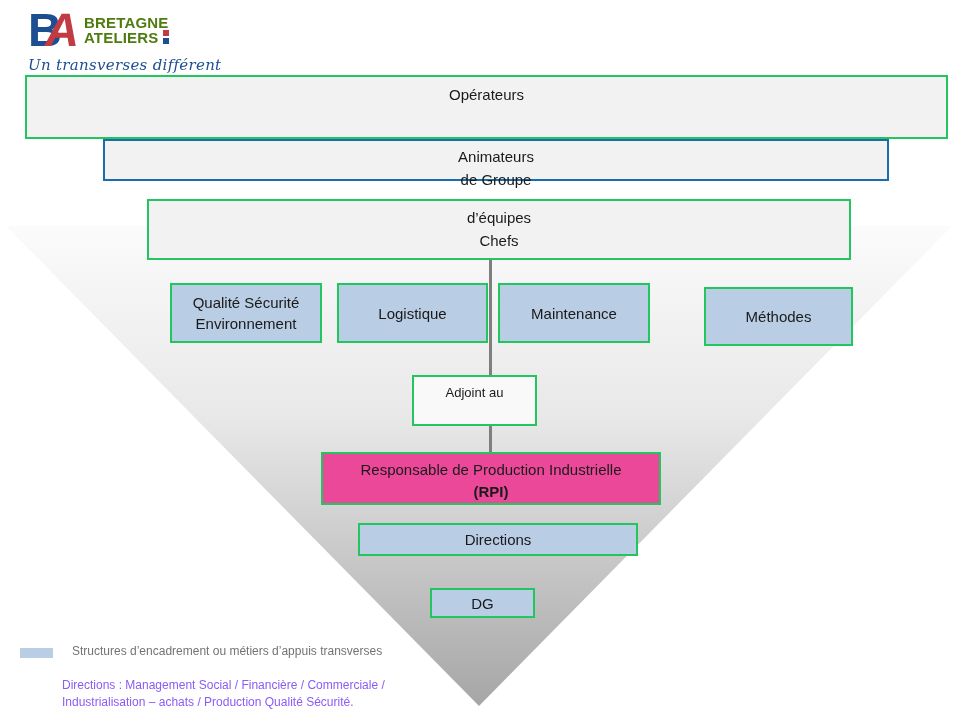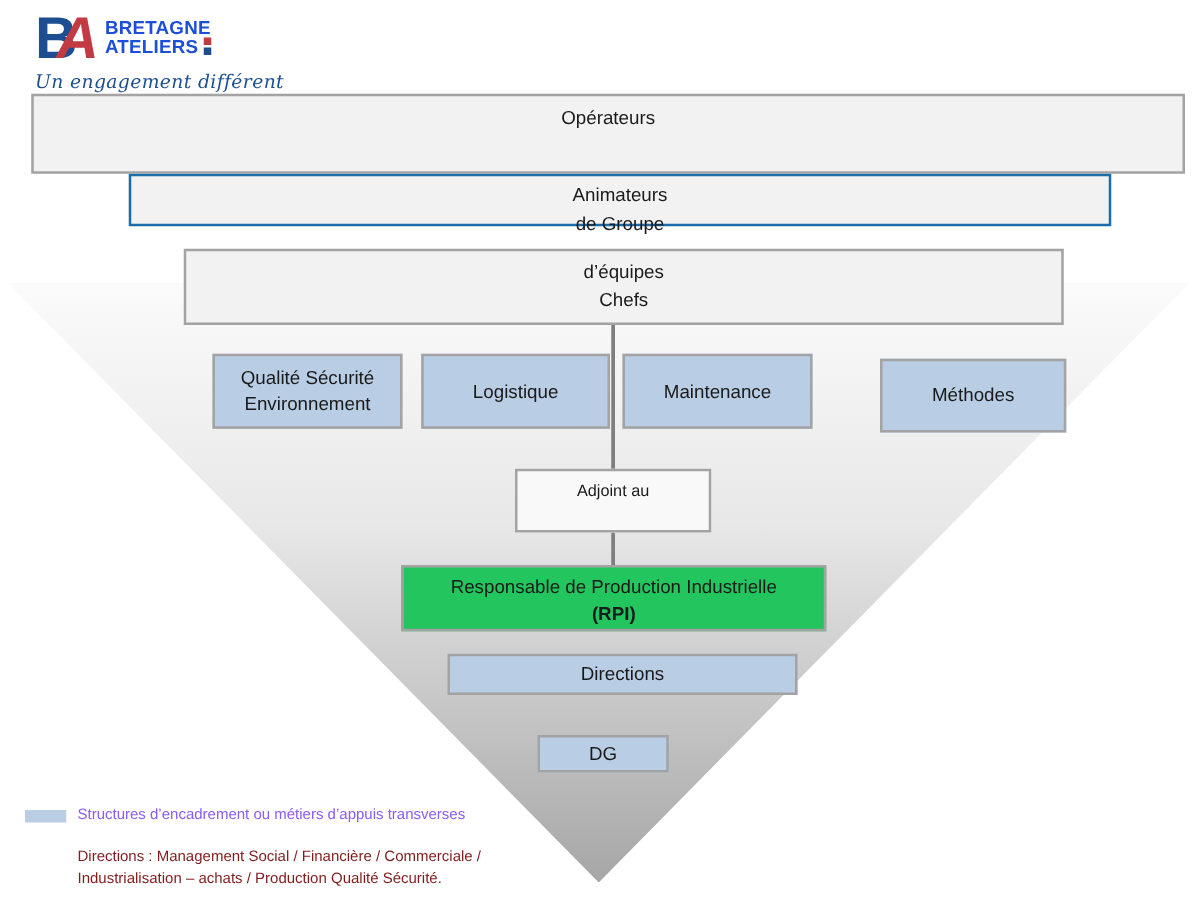--- a/index.html
+++ b/index.html
@@ -11,56 +11,56 @@
   .triangle{position:absolute;left:6px;top:226px;width:946px;height:480px;
             background:linear-gradient(180deg,#FBFBFB 0%,#E8E8E8 40%,#A6A6A6 100%);
             clip-path:polygon(0 0,100% 0,50% 100%);}
 
   
   .logo{position:absolute;left:28px;top:6px;width:210px;}
   .logo-top{display:flex;align-items:center;}
   .monogram{font-weight:bold;font-size:47px;line-height:47px;letter-spacing:-4px;}
   .mono-b{color:#1D4E91;}
   .mono-a{color:#C23A42;display:inline-block;transform:skewX(-10deg);margin-left:-12px;}
-  .brand{margin-left:8px;color:#1d4ed8;font-weight:bold;font-size:15px;line-height:15px;letter-spacing:0.2px;}
+  .brand{margin-left:8px;color:#4d7c0f;font-weight:bold;font-size:15px;line-height:15px;letter-spacing:0.2px;}
   .brand-line{display:flex;align-items:flex-start;}
   .colon{display:inline-flex;flex-direction:column;margin-left:4px;margin-bottom:1px;}
   .colon .sq{width:6px;height:6px;display:block;font-style:normal;}
   .colon .sq.red{background:#C23A42;margin-bottom:2px;}
   .colon .sq.blue{background:#1D4E91;}
   .tagline{color:#1D4E91;font-family:"DejaVu Serif", serif;font-style:italic;
            font-size:15px;margin-top:3px;letter-spacing:0.3px;}
 
   
-  .node{position:absolute;border:2px solid #a3a3a3;text-align:center;font-size:15px;}
+  .node{position:absolute;border:2px solid #22c55e;text-align:center;font-size:15px;}
   .fill-gray{background:#F2F2F2;}
   .fill-blue{background:#B9CDE5;}
   .center{display:flex;flex-direction:column;align-items:center;justify-content:center;}
 
   .operateurs{left:25px;top:75px;width:923px;height:64px;padding-top:9px;}
   .animateurs{left:103px;top:139px;width:786px;height:42px;border-color:#1B6CA8;padding-top:4px;line-height:23px;}
   .chefs{left:147px;top:199px;width:704px;height:61px;padding-top:5px;line-height:23px;}
   .qse{left:170px;top:283px;width:152px;height:60px;line-height:21px;text-align:right;}
   .logistique{left:337px;top:283px;width:151px;height:60px;}
   .maintenance{left:498px;top:283px;width:152px;height:60px;}
   .methodes{left:660px;top:287px;width:149px;height:59px;margin-left:44px;}
-  .adjoint{left:412px;top:375px;width:157px;height:51px;background:#F9F9F9;font-size:13px;line-height:19px;padding-top:6px;}
-  .rpi{left:321px;top:452px;width:340px;height:53px;background:#22c55e;padding-top:5px;line-height:22px;}
+  .adjoint{left:412px;top:375px;width:125px;height:51px;background:#F9F9F9;font-size:13px;line-height:19px;padding-top:6px;}
+  .rpi{left:321px;top:452px;width:340px;height:53px;background:#ec4899;padding-top:5px;line-height:22px;}
   .rpi .bold{font-weight:bold;}
   .directions{left:358px;top:523px;width:280px;height:33px;}
   .dg{left:430px;top:588px;width:105px;height:30px;}
 
   .connector{position:absolute;width:3px;background:#7F7F7F;}
   .conn1{left:489px;top:260px;height:116px;}
   .conn2{left:489px;top:426px;height:27px;}
 
   
   .legend-swatch{position:absolute;left:20px;top:648px;width:33px;height:10px;background:#B9CDE5;}
-  .legend-label{position:absolute;left:62px;top:644px;font-size:12px;color:#8b5cf6;}
-  .footnote{position:absolute;left:62px;top:677px;font-size:12px;color:#7f1d1d;line-height:17px;}
+  .legend-label{position:absolute;left:72px;top:644px;font-size:12px;color:#737373;}
+  .footnote{position:absolute;left:62px;top:677px;font-size:12px;color:#8b5cf6;line-height:17px;}
 </style>
 </head>
 <body>
 
 <div class="stage">
 
   <div class="triangle"></div>
 
   <div class="logo">
     <div class="logo-top">
@@ -69,21 +69,21 @@
         <div>BRETAGNE</div>
         <div class="brand-line">
           <span>ATELIERS</span>
           <span class="colon">
               <i class="sq red"></i>
               <i class="sq blue"></i>
             </span>
         </div>
       </div>
     </div>
-    <div class="tagline">Un engagement différent</div>
+    <div class="tagline">Un transverses différent</div>
   </div>
 
   <div class="node fill-gray operateurs">
     <div>Opérateurs</div>
   </div>
 
   <div class="node fill-gray animateurs">
     <div>Animateurs</div>
     <div>de Groupe</div>
   </div>

